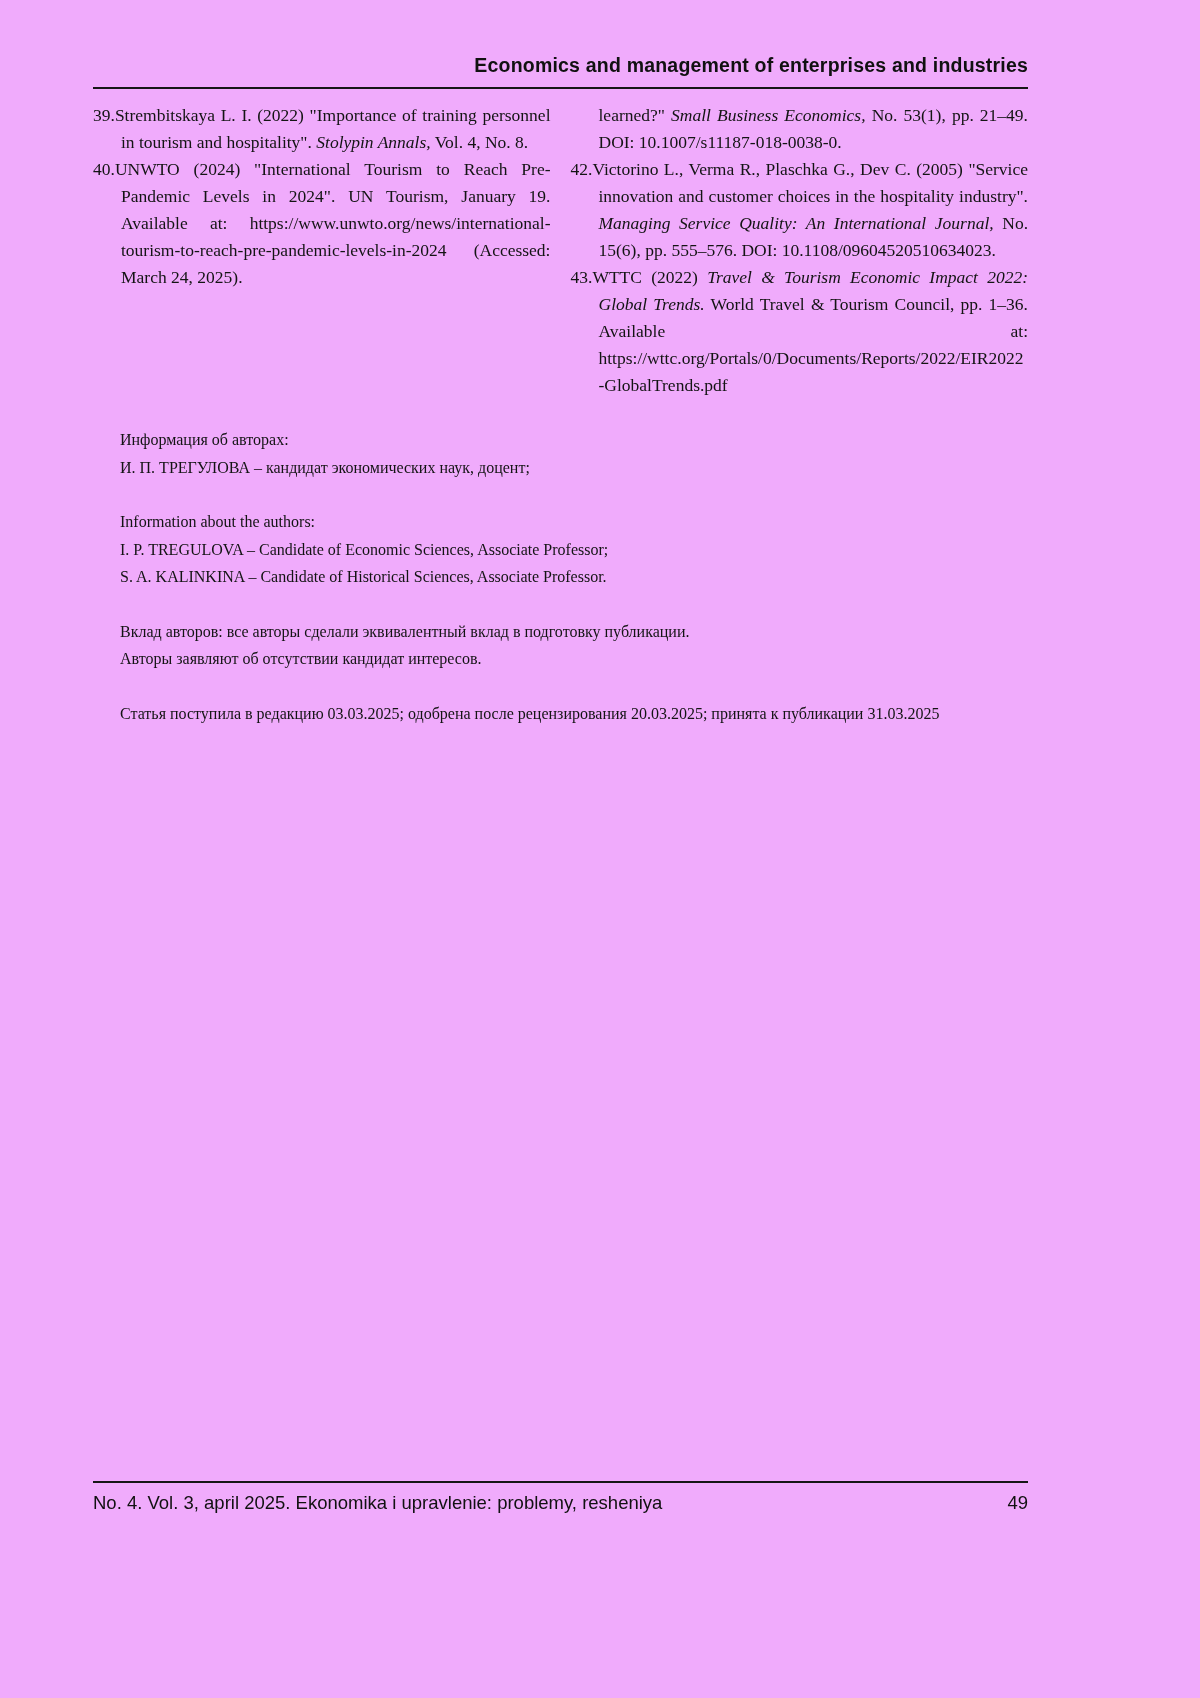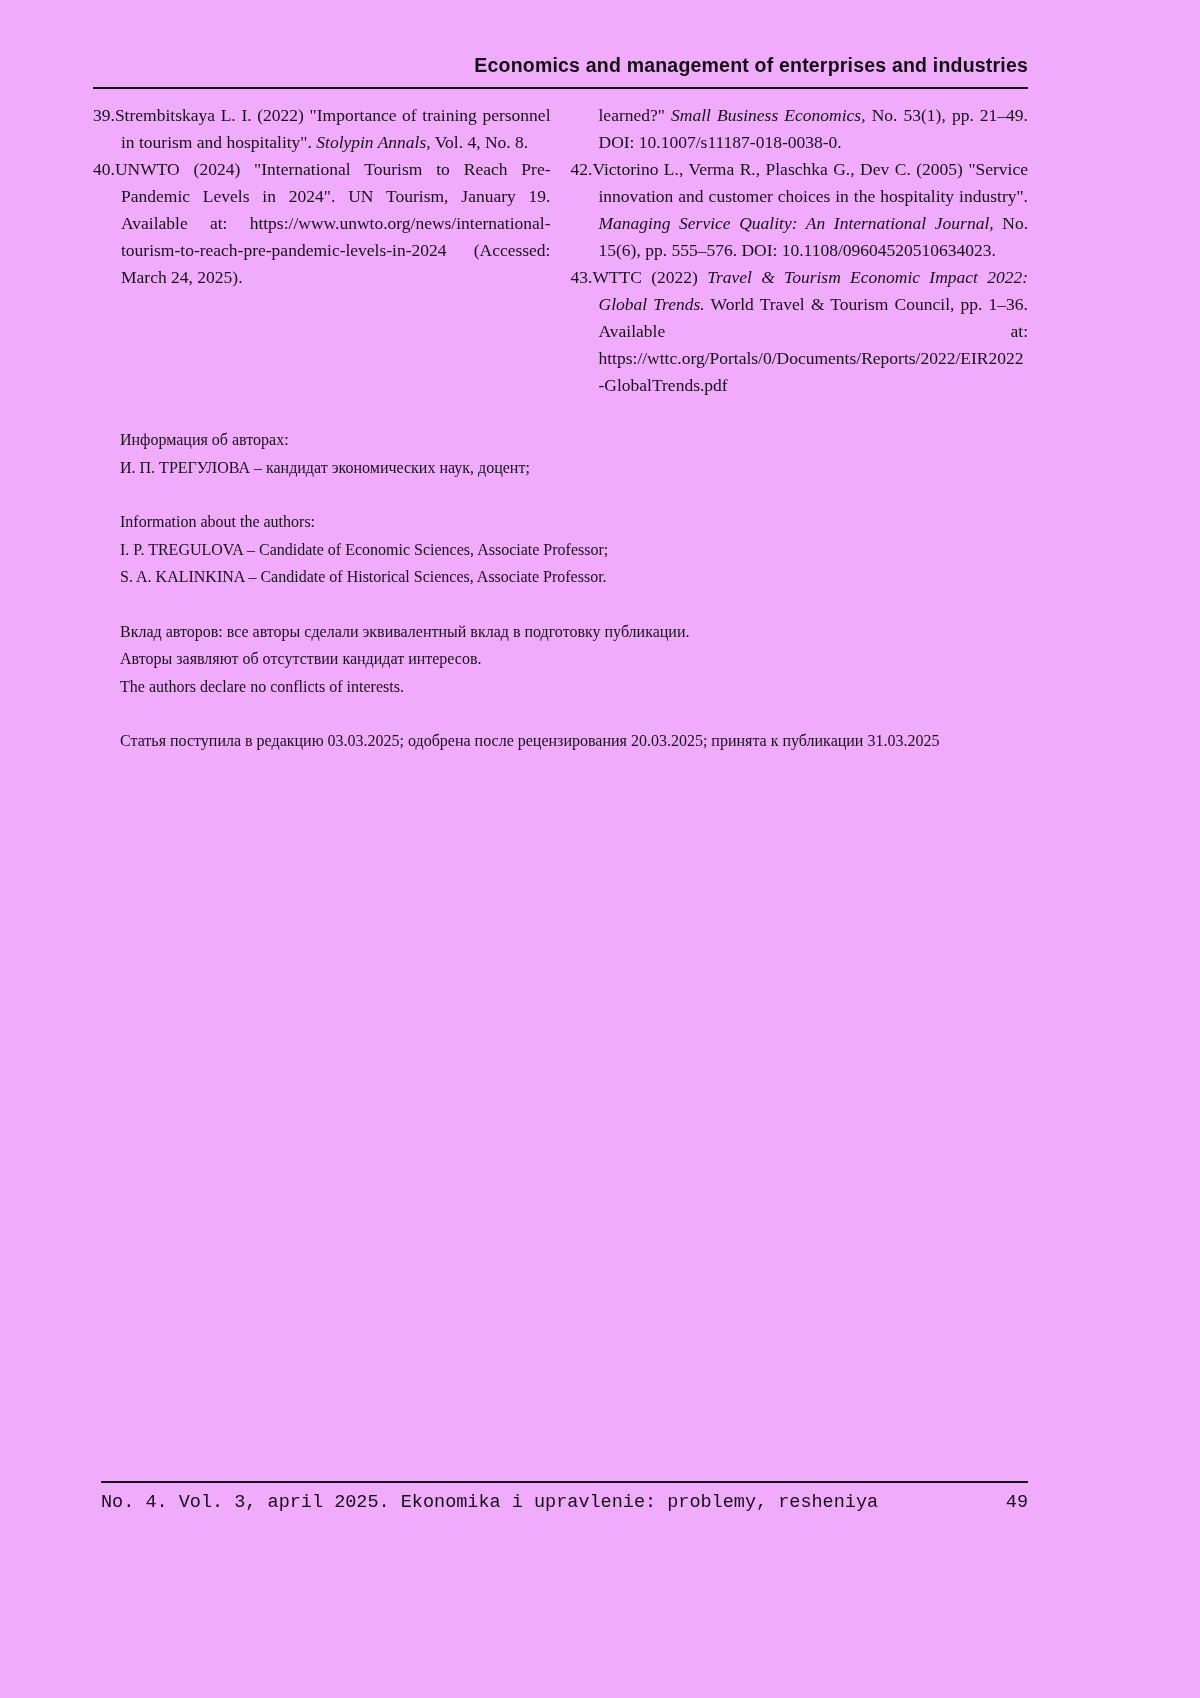--- a/index.html
+++ b/index.html
@@ -46,26 +46,26 @@
   .info-block {
     margin-top: 27px;
     margin-left: 27px;
     font-size: 16px;
     line-height: 27.5px;
   }
   .info-block p { margin: 0; }
   .group-gap { margin-top: 27px !important; }
   .footer {
     position: absolute;
-    left: 101px;
+    left: 93px;
     right: 172px;
     top: 1481px;
     border-top: 2.5px solid #161616;
     padding-top: 9px;
-    font-family: Liberation Mono, monospace;
+    font-family: Liberation Sans, sans-serif;
     font-size: 18.5px;
     color: #111;
     display: flex;
     justify-content: space-between;
     align-items: baseline;
   }
 </style>
 </head>
 <body>
 
@@ -89,21 +89,20 @@
   <div class="info-block">
     <p>Информация об авторах:</p>
     <p>И. П. ТРЕГУЛОВА – кандидат экономических наук, доцент;</p>
 
     <p class="group-gap">Information about the authors:</p>
     <p>I. P. TREGULOVA – Candidate of Economic Sciences, Associate Professor;</p>
     <p>S. A. KALINKINA – Candidate of Historical Sciences, Associate Professor.</p>
 
     <p class="group-gap">Вклад авторов: все авторы сделали эквивалентный вклад в подготовку публикации.</p>
     <p>Авторы заявляют об отсутствии кандидат интересов.</p>
-    <p>The authors declare no conflicts of interests.</p>
 
     <p class="group-gap">Статья поступила в редакцию 03.03.2025; одобрена после рецензирования 20.03.2025; принята к публикации 31.03.2025</p>
 
   </div>
 
   <div class="footer">
     <span>No. 4. Vol. 3, april 2025. Ekonomika i upravlenie: problemy, resheniya</span>
     <span>49</span>
   </div>
 

